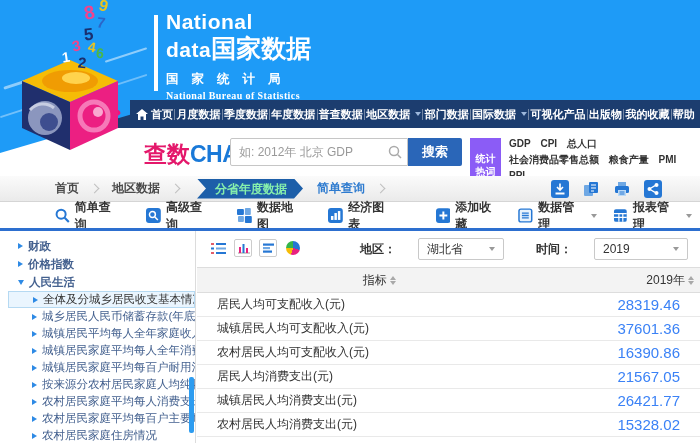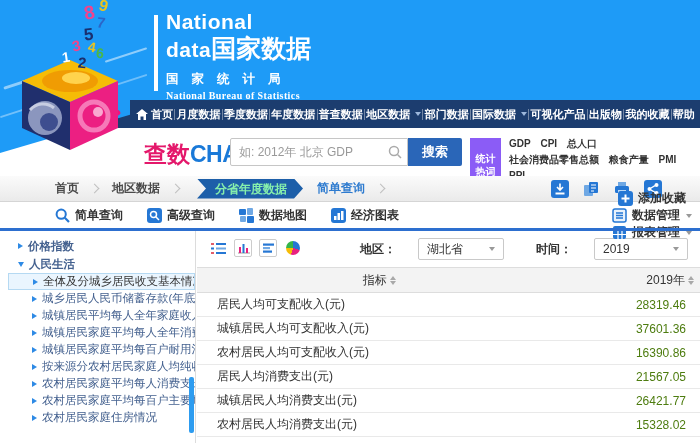--- a/index.html
+++ b/index.html
@@ -72,21 +72,21 @@
   .crumb-banner { background:#1D5FA9; color:#86efac; font-size:12px; font-weight:bold; height:20px; line-height:20px;
     padding:0 16px 0 18px; margin-left:4px; cursor:pointer;
     clip-path:polygon(0 0, calc(100% - 9px) 0, 100% 50%, calc(100% - 9px) 100%, 0 100%, 9px 50%); }
   .crumb-current { color:#2E7BCF; font-size:12px; font-weight:bold; margin-left:14px; cursor:pointer; }
   .crumb-icons { position:absolute; right:38px; top:4px; display:flex; gap:13px; }
   .ci { width:18px; height:18px; cursor:pointer; }
   
   .querybar { position:absolute; left:0; top:203px; width:700px; height:25px; background:#fff;
     display:flex; align-items:center; padding:0 8px 0 55px; z-index:2; }
   .qitem { display:flex; align-items:center; gap:5px; font-size:12px; font-weight:bold; color:#333; cursor:pointer; margin-right:24px; }
-  .q-right { margin-left:auto; display:flex; align-items:center;flex-direction:column; }
+  .q-right { margin-left:auto; display:flex; align-items:center; }
   .q-right .qitem { margin-right:0; margin-left:16px; }
   .caret-grey { width:0; height:0; border-left:3.5px solid transparent; border-right:3.5px solid transparent; border-top:4px solid #999; margin-left:1px; }
   .divider { position:absolute; left:0; top:228px; width:700px; height:3px; background:#2D6FCF; z-index:2; }
   
   .sidebar { position:absolute; left:8px; top:231px; width:188px; height:212px; border-right:1px solid #DCDCDC;
     overflow:hidden; padding-top:6px; background:#fff; }
   .t-item { display:flex; align-items:center; height:17px; white-space:nowrap; overflow:hidden; cursor:pointer;
     font-size:11.5px; color:#44618F; }
   .t-item.lv1 { padding-left:10px; font-weight:bold; height:18px; }
   .t-item.lv2 { padding-left:24px; }
@@ -111,21 +111,21 @@
   
   .table { position:absolute; left:0; top:36px; width:503px; }
   .thead { display:flex; height:26px; background:#F3F3F3; border-top:1px solid #DDD; border-bottom:1px solid #DDD; align-items:center; }
   .th-ind { width:72.5%; text-align:left; font-size:12px; color:#333; display:flex; justify-content:center; align-items:center; }
   .th-val { width:27.5%; text-align:right; font-size:12px; color:#333; display:flex; justify-content:flex-end; align-items:center; padding-right:6px; }
   .sort { display:inline-flex; flex-direction:column; margin-left:3px; gap:1px; cursor:pointer; }
   .sort .up { width:0; height:0; border-left:3px solid transparent; border-right:3px solid transparent; border-bottom:4px solid #A8A8A8; }
   .sort .dn { width:0; height:0; border-left:3px solid transparent; border-right:3px solid transparent; border-top:4px solid #A8A8A8; }
   .row { display:flex; height:24px; border-bottom:1px solid #E9E9E9; align-items:center; background:#fff; }
   .cell-ind { width:72.5%; padding-left:20px; font-size:12px; color:#333; white-space:nowrap; overflow:hidden; }
-  .cell-val { width:27.5%; text-align:right; padding-right:14px; font-size:12px; color:#4d7c0f; }
+  .cell-val { width:27.5%; text-align:right; padding-right:20px; font-size:15px; color:#3b82f6; }
 </style>
 </head>
 <body>
 
 <div class="screen">
 
   <div class="header"></div>
   <div class="header-ext"></div>
 
   <div class="logo-text">
@@ -343,20 +343,24 @@
         <span class="caret-grey"></span>
       </span>
     </span>
   </div>
 
   <div class="divider"></div>
 
   <div class="sidebar">
     <div class="t-item lv1">
       <span class="arr-r"></span>
+      <span>财政</span>
+    </div>
+    <div class="t-item lv1">
+      <span class="arr-r"></span>
       <span>价格指数</span>
     </div>
     <div class="t-item lv1">
       <span class="arr-d"></span>
       <span>人民生活</span>
     </div>
     <div class="t-item lv2 selected">
       <span class="arr-r"></span>
       <span>全体及分城乡居民收支基本情况(新口径)</span>
     </div>

